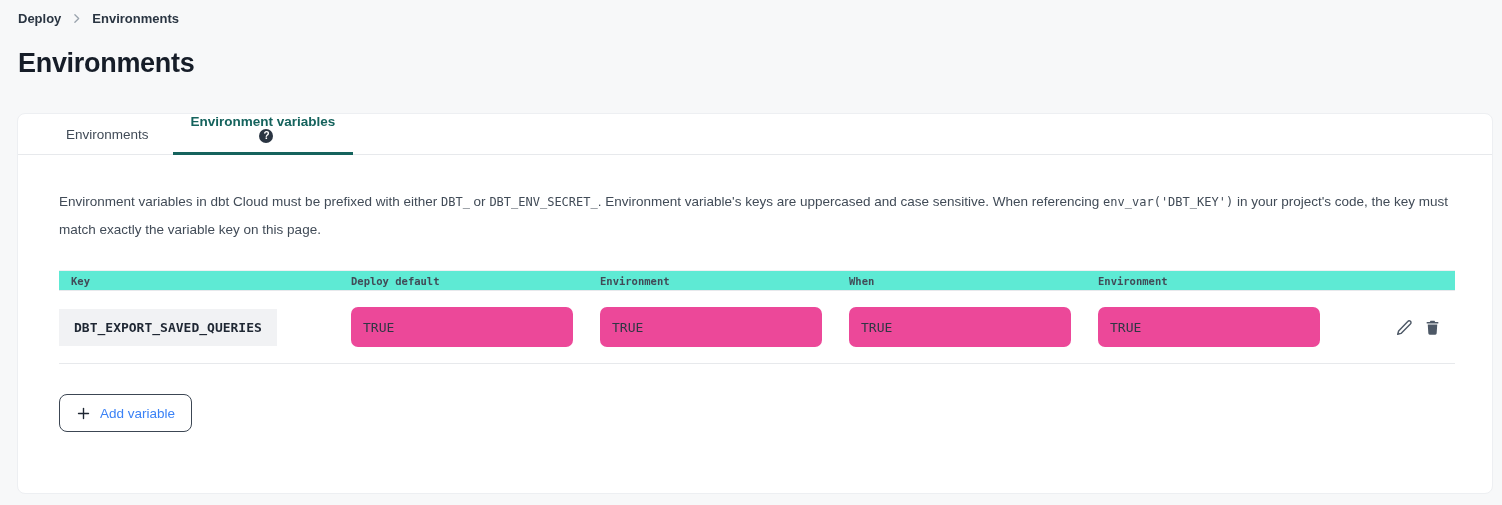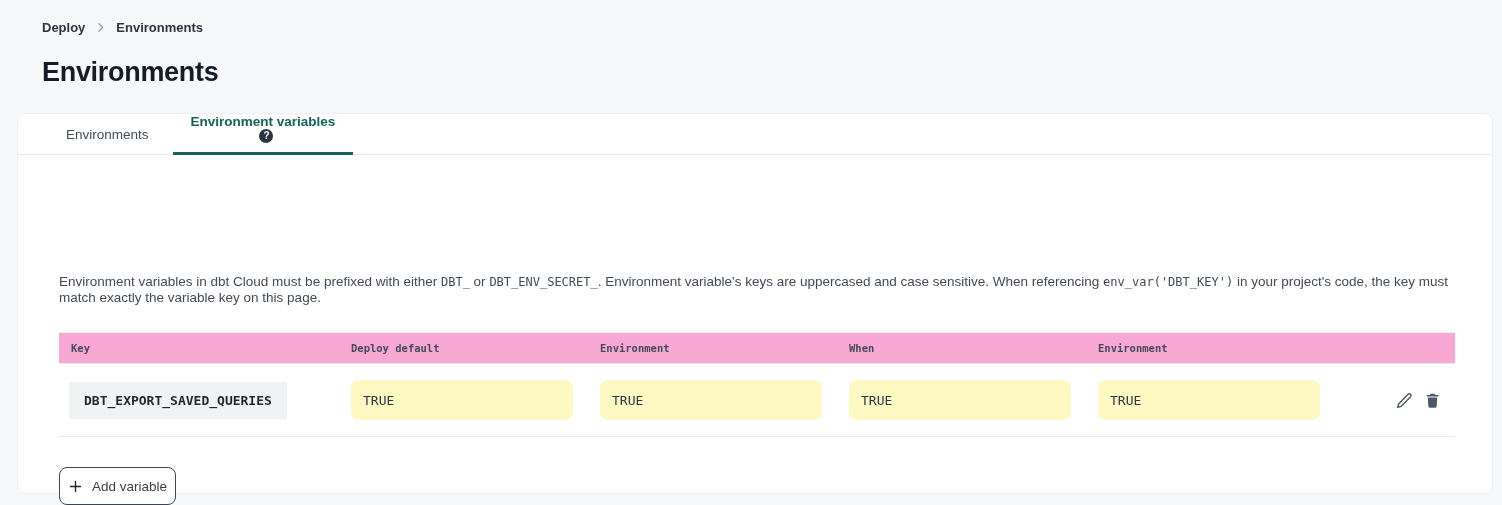--- a/index.html
+++ b/index.html
@@ -5,21 +5,21 @@
   * { box-sizing: border-box; margin: 0; padding: 0; }
   html,body { width:1502px; height:505px; }
   body {
     background:#f7f8f9;
     font-family:"Liberation Sans", sans-serif;
     color:#2a3542;
     overflow:hidden;
     position:relative;
   }
   
-  .page-head { padding:20px 18px 0 18px;margin-left:24px; }
+  .page-head { padding:11px 18px 0 18px; }
   .breadcrumb { display:flex; align-items:center; gap:9px; font-size:13px; font-weight:bold; color:#2a3542; }
   .breadcrumb .crumb { cursor:pointer; }
   .crumb-sep { display:flex; align-items:center; color:#9aa3ad; }
   h1.page-title {
     margin-top:22px;
     font-size:27px; font-weight:bold; color:#161d28; letter-spacing:-0.3px;
   }
   
   .card {
     position:absolute; left:17px; top:113px;
@@ -44,75 +44,75 @@
     height:3px; background:#15635d;
   }
   .help-badge {
     width:14px; height:14px; margin-left:7px;
     border-radius:50%; background:#2a3542; color:#ffffff;
     font-size:10px; font-weight:bold; line-height:14px; text-align:center;
     display:inline-block;
   }
   
   .description {
-    margin:119px 40px 0 41px;
+    margin:33px 40px 0 41px;
     max-width:1398px;
-    font-size:13.5px; line-height:16px; color:#414b57;
+    font-size:13.5px; line-height:28px; color:#414b57;
   }
   .description code {
     font-family:"DejaVu Sans Mono", monospace;
     font-size:12px; color:#414b57;
   }
   
   .env-table { margin:26px 38px 0 41px; width:1396px; }
   .t-head, .t-row {
     display:grid;
     grid-template-columns:292px 249px 249px 249px 249px 1fr;
     align-items:center;
   }
   .t-head {
-    height:32px;
-    background:#f9a8d4;
+    height:21px;
+    background:#5eead4;
     border-top:1px solid #eef0f2;
     border-bottom:1px solid #e7e9ec;
     font-family:"DejaVu Sans Mono", monospace;
     font-size:10.5px; font-weight:bold; color:#414b57;
   }
   .t-head .th:first-child { padding-left:12px; }
   .t-row { padding:16px 0; border-bottom:1px solid #e7e9ec; }
   .key-pill {
-    display:inline-block; margin-left:10px;
+    display:inline-block; 
     background:#f1f2f4; border-radius:0;
     padding:11px 15px;
     font-family:"DejaVu Sans Mono", monospace;
     font-size:13px; font-weight:bold; color:#1f2733;
     white-space:nowrap;
   }
   .value-field {
     width:222px; height:40px;
-    background:#fef9c3; border-radius:7px;
+    background:#ec4899; border-radius:7px;
     display:flex; align-items:center; padding-left:12px;
     font-family:"DejaVu Sans Mono", monospace;
     font-size:13px; color:#2e3744;
   }
   .row-actions {
     display:flex; justify-content:flex-end; align-items:center;
     gap:11px; padding-right:14px; color:#4d5866;
   }
   .icon-btn { width:17px; height:17px; cursor:pointer; display:flex; }
   .icon-btn svg { width:17px; height:17px; }
   
   .add-btn {
     margin:30px 0 0 41px;
     display:inline-flex; align-items:center; gap:9px;
-    height:38px; padding:0 8px;
+    height:38px; padding:0 16px;
     background:#ffffff;
     border:1px solid #3c4653; border-radius:8px;
     font-family:"Liberation Sans", sans-serif;
-    font-size:13.5px; color:#404040; cursor:pointer;
+    font-size:13.5px; color:#3b82f6; cursor:pointer;
   }
   .add-btn svg { width:15px; height:15px; stroke:#1f2733; }
 </style>
 </head>
 <body>
 
 <div class="page-head">
   <div class="breadcrumb">
     <span class="crumb">Deploy</span>
     <span class="crumb-sep">

